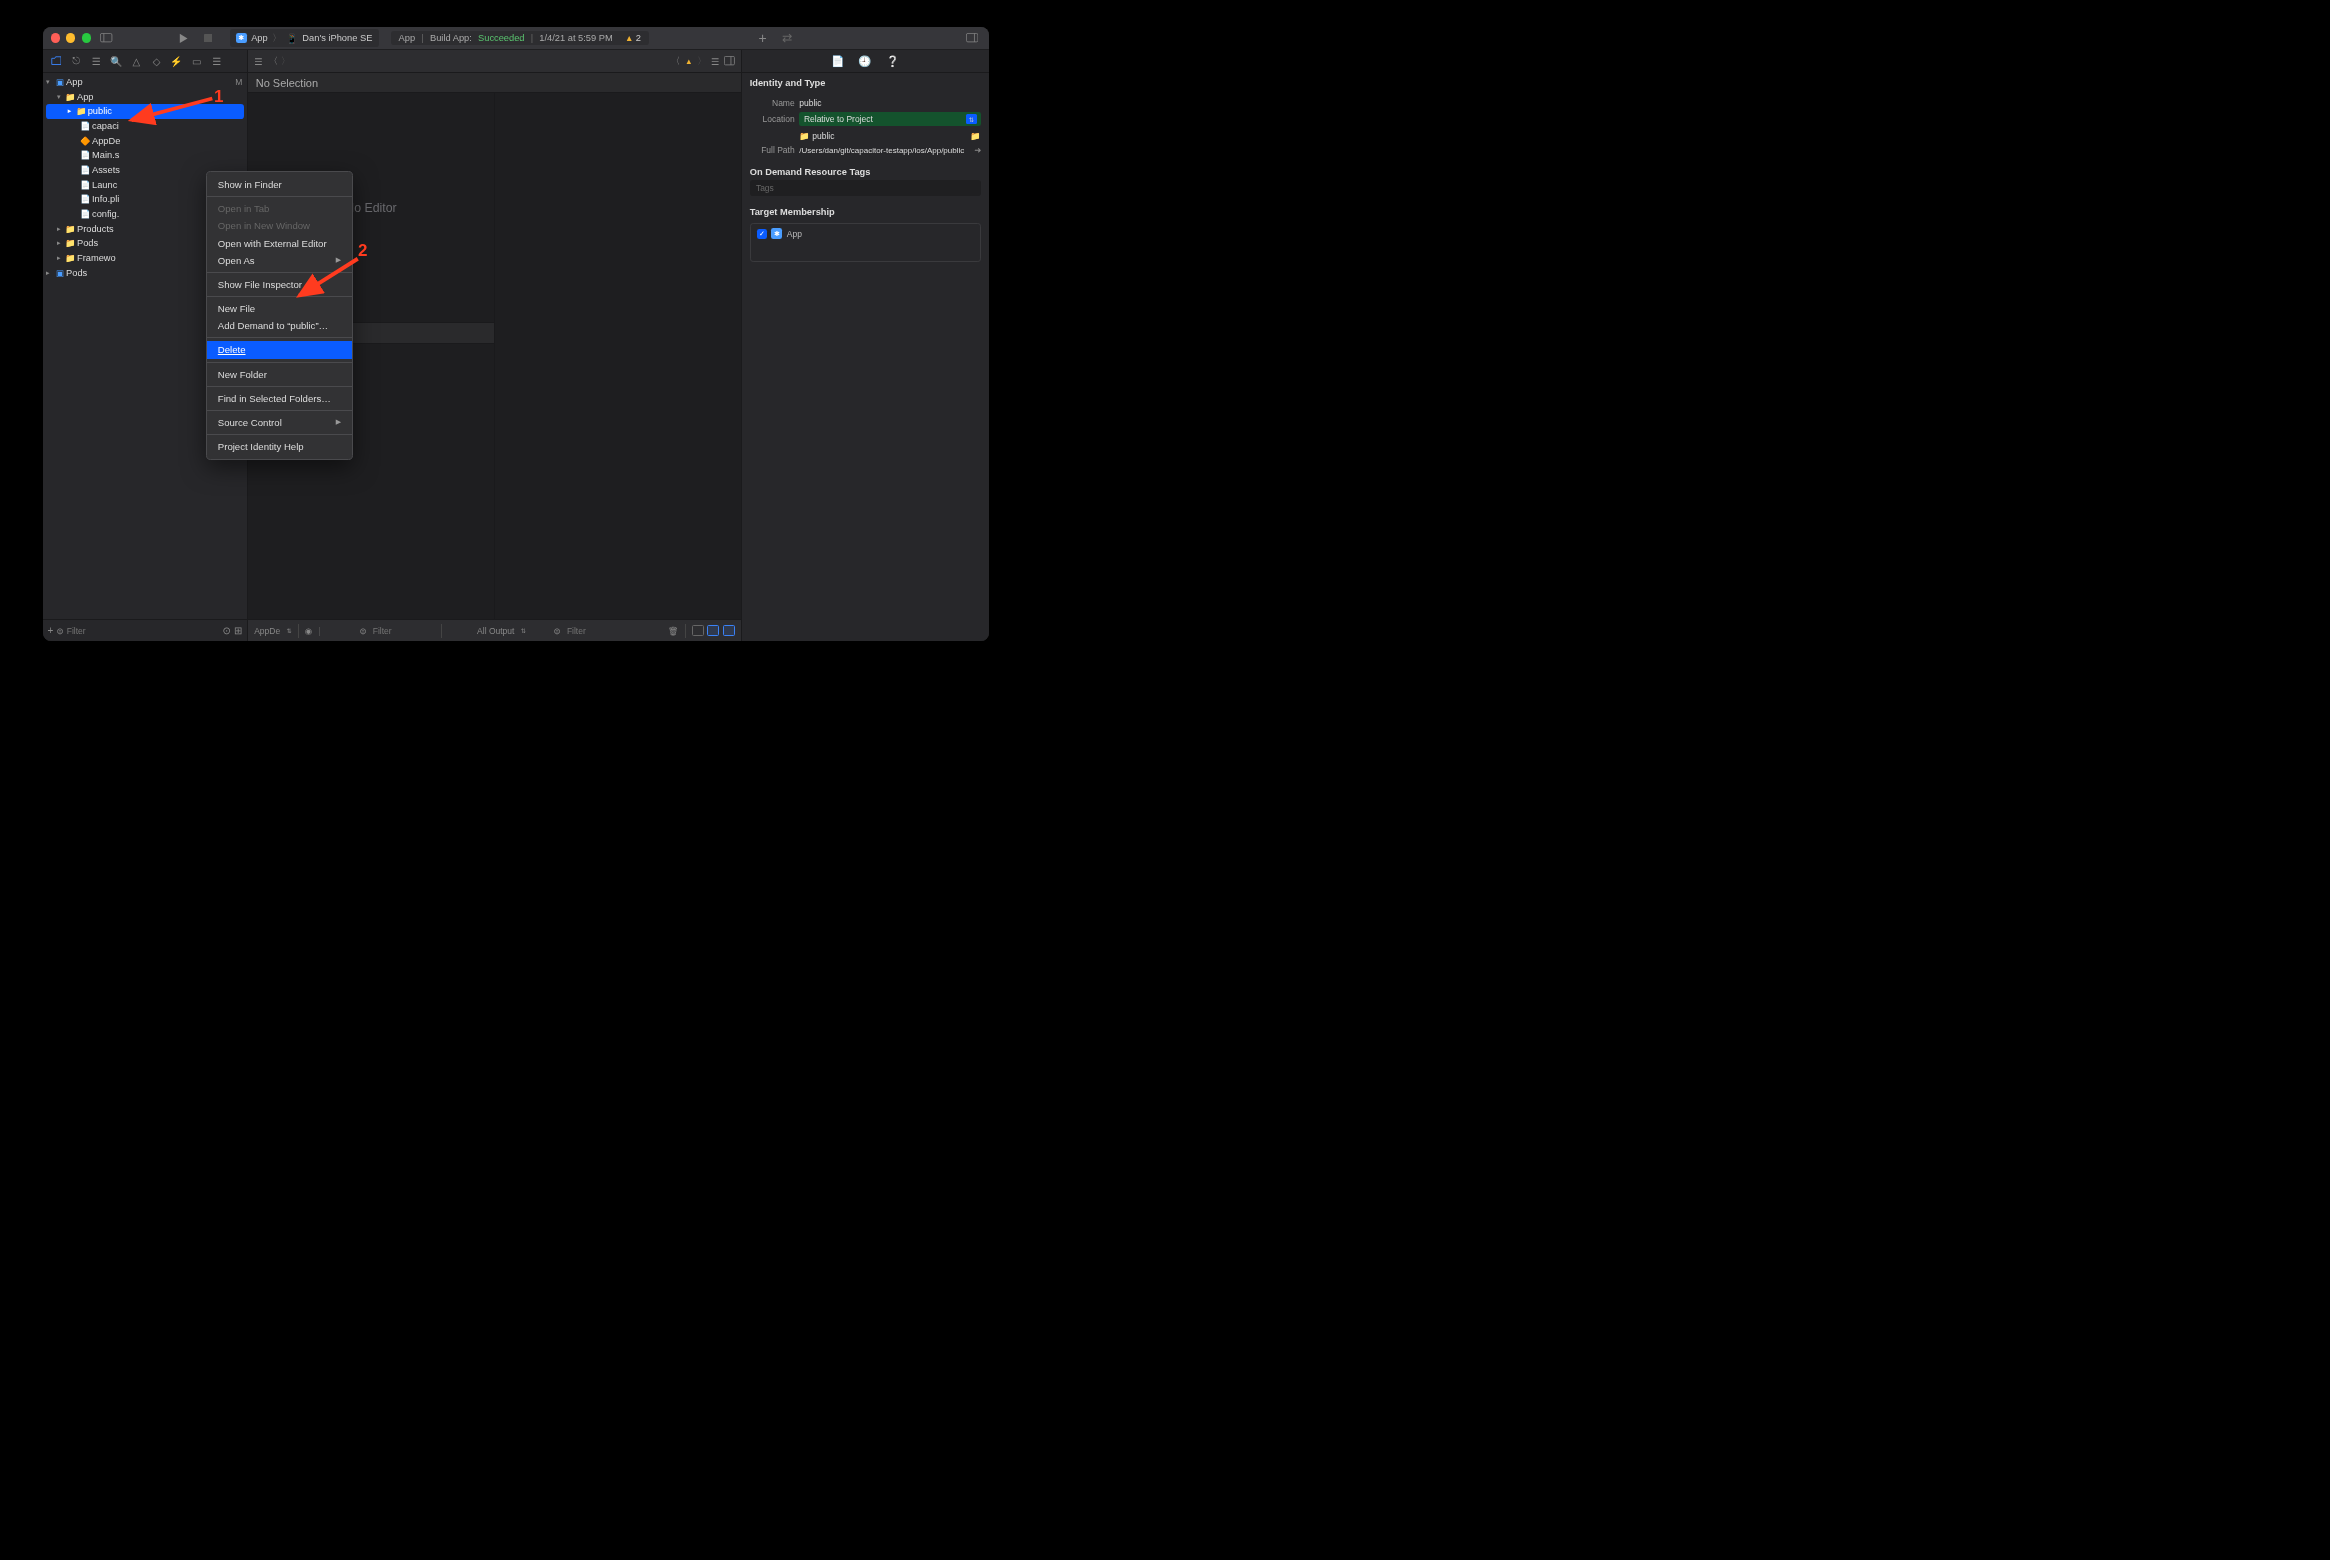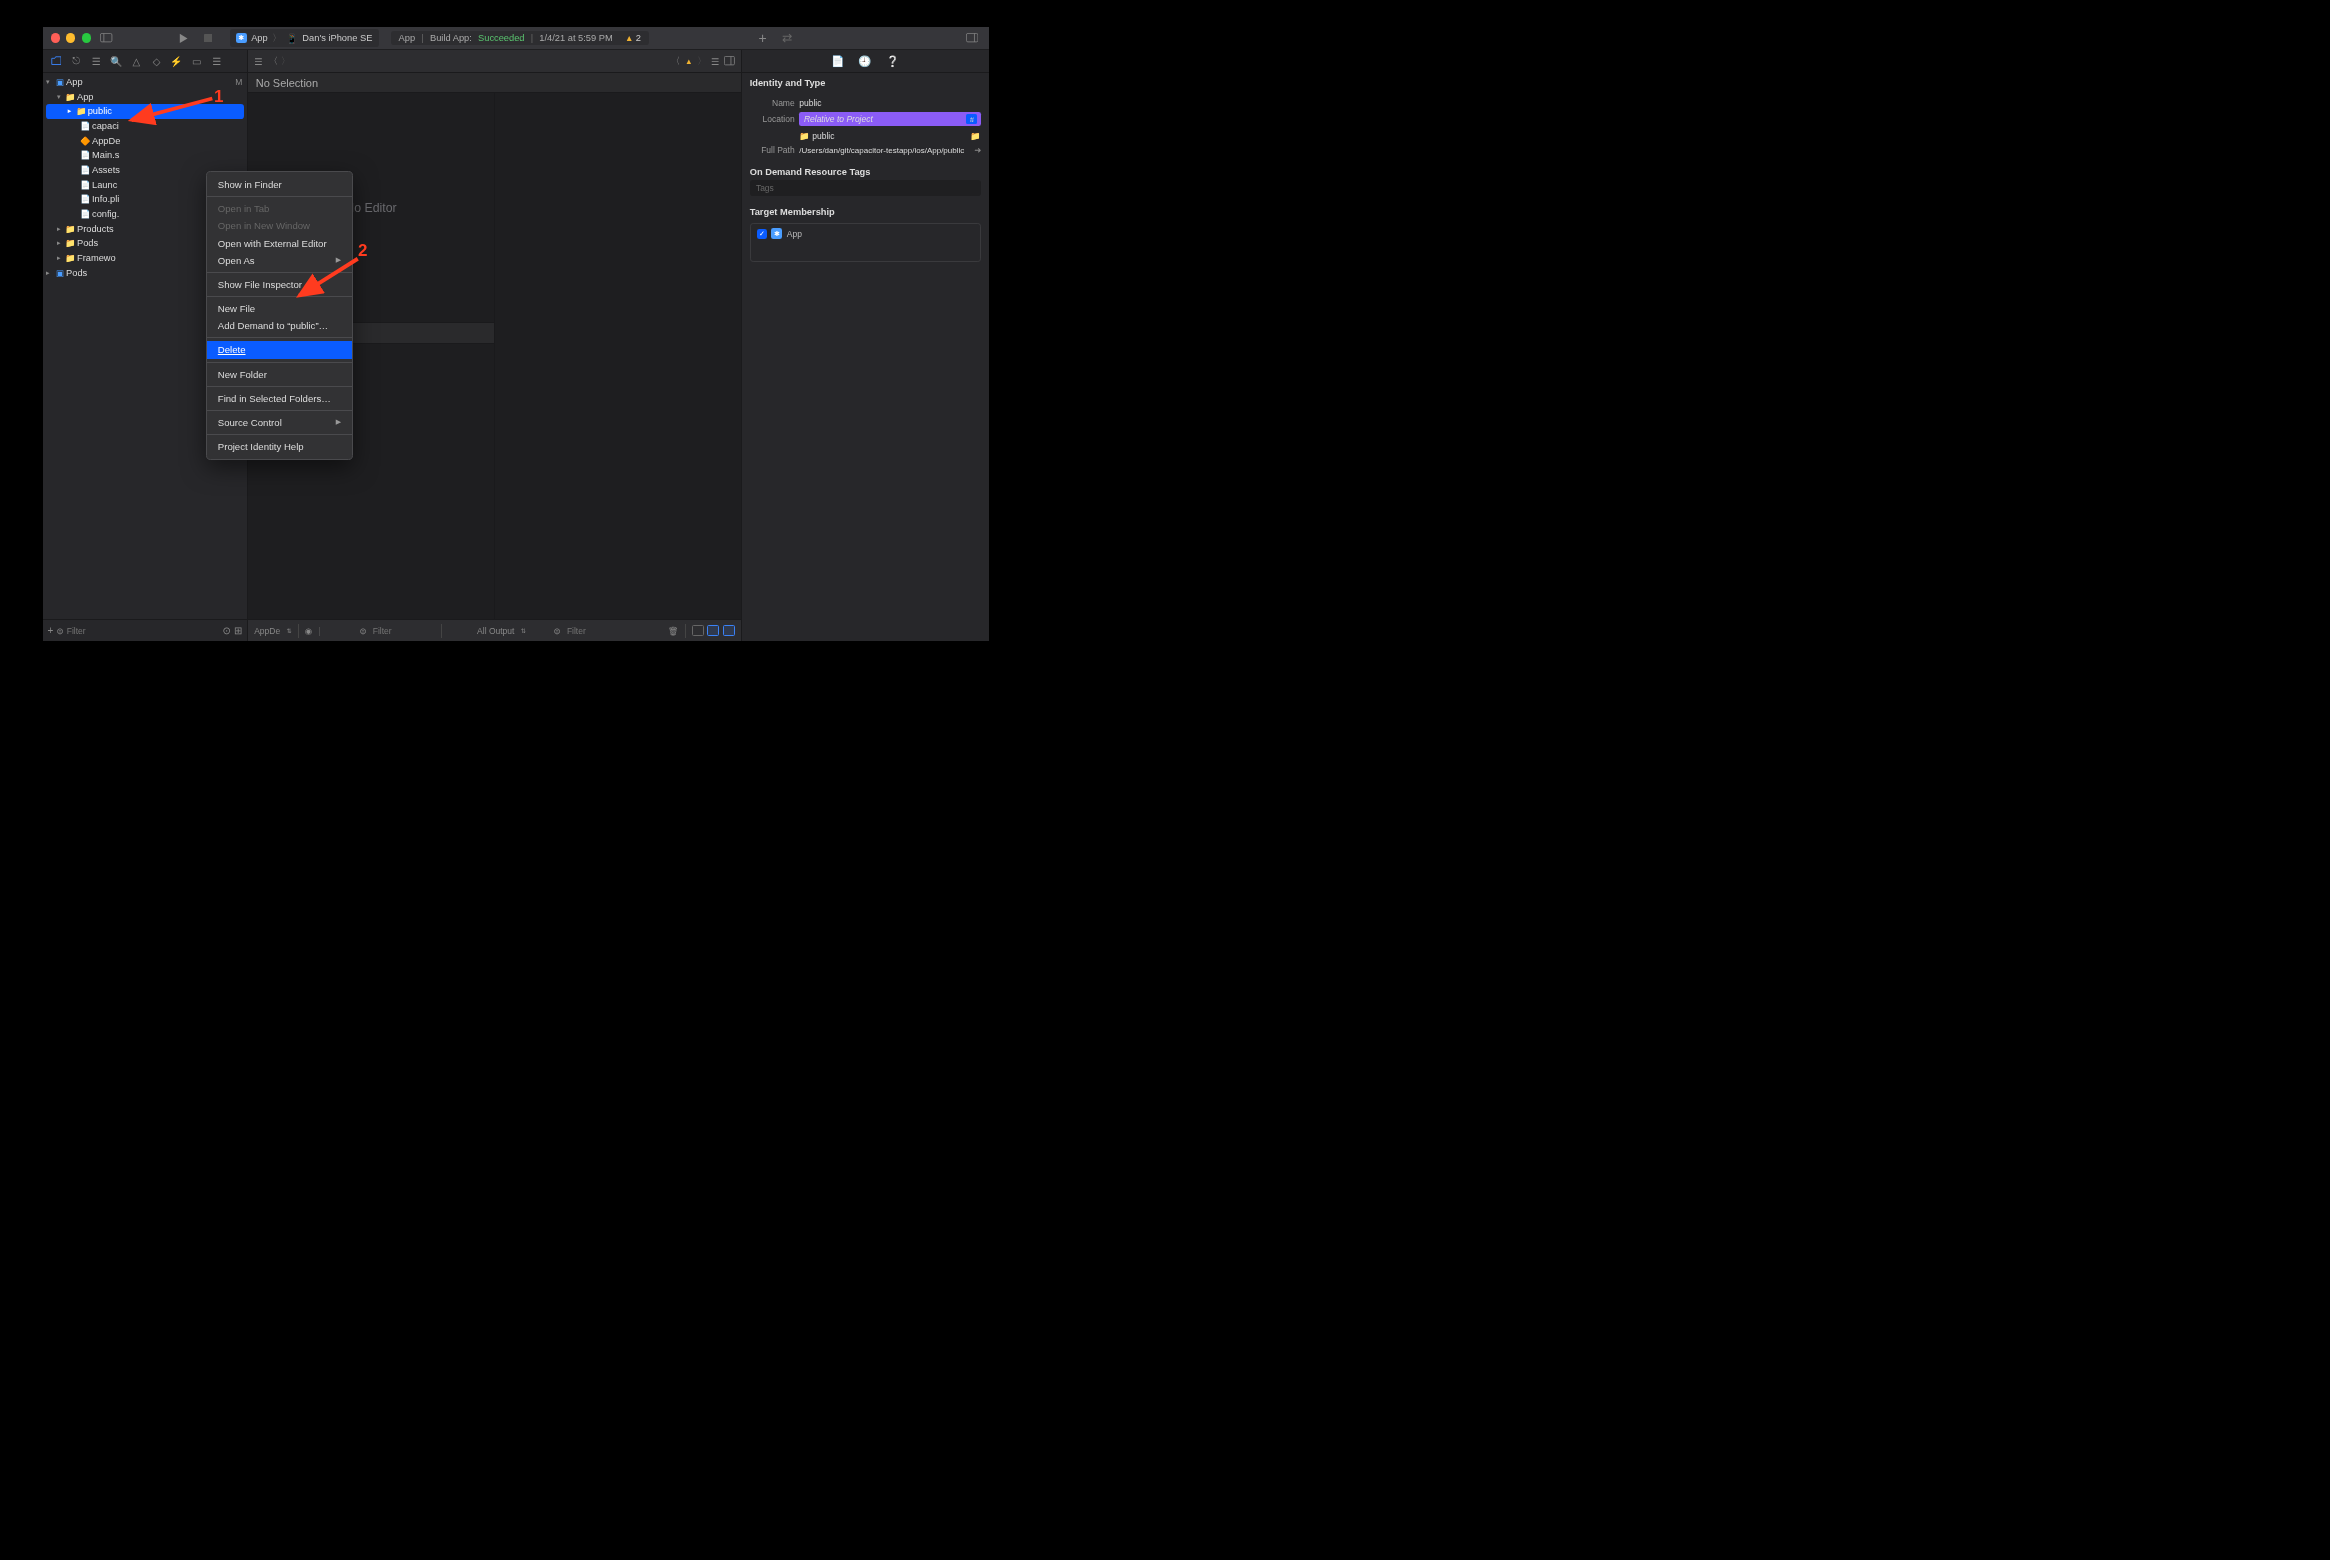--- a/index.html
+++ b/index.html
@@ -1,17 +1,17 @@
 <!DOCTYPE html>
 <html style="font-size:12.3px"><head>
 <meta charset="utf-8">
 <style>
 * { margin: 0; padding: 0; box-sizing: border-box; font-family: -apple-system, "SF Pro Text", "Helvetica Neue", sans-serif; }
 body { background: #000; width: 1032px; height: 691px; display: flex; align-items: flex-start; justify-content: flex-start; padding: 27px 43px; }
-.window { width: 946px; height: 614px; background: #2a2a2c; border-radius: 0; overflow: hidden; display: flex; flex-direction: column; box-shadow: 0 15.4px 46px rgba(0,0,0,.6); }
+.window { width: 946px; height: 614px; background: #2a2a2c; border-radius: 8px; overflow: hidden; display: flex; flex-direction: column; box-shadow: 0 15.4px 46px rgba(0,0,0,.6); }
 
 
 .titlebar { height: 23px; background: #36363a; display: flex; align-items: center; padding: 0 7.7px; gap: 6.2px; border-bottom: 0.8px solid #1e1e20; }
 .traffic { display: flex; gap: 6.2px; }
 .traffic span { width: 9.3px; height: 9.3px; border-radius: 50%; }
 .tl-close { background: #ff5f57; }
 .tl-min { background: #febc2e; }
 .tl-max { background: #28c840; }
 .tb-btn { width: 18.5px; height: 18.5px; display: flex; align-items: center; justify-content: center; color: #888; }
 .tb-spacer { width: 46px; }
@@ -73,21 +73,21 @@
 
 .insp { width: 248px; background: #27272a; border-left: 0.8px solid #1a1a1c; display: flex; flex-direction: column; font-size: 8.5px; color: #bbb; }
 .insp-tabs { height: 23px; display: flex; align-items: center; justify-content: center; gap: 14px; border-bottom: 0.8px solid #1a1a1c; }
 .insp-tabs span { color: #888; font-size: 10.8px; }
 .insp-tabs span.active { color: #3b82f6; }
 .insp-section { padding: 4.6px 7.7px; }
 .insp-header { color: #ddd; font-weight: 600; font-size: 9.3px; padding: 4.6px 7.7px 3.1px; }
 .insp-row { display: flex; align-items: center; padding: 2.3px 0; gap: 4.6px; }
 .insp-row .lab { width: 45px; text-align: right; color: #999; }
 .insp-row .val { flex: 1; color: #ddd; }
-.insp-select { flex: 1; background: #8b5cf6; border-radius: 2.3px; padding: 1.5px 4.6px; color: #ddd; display: flex; align-items: flex-start; justify-content: space-between; font-style: italic; }
+.insp-select { flex: 1; background: #14532d; border-radius: 2.3px; padding: 1.5px 4.6px; color: #ddd; display: flex; align-items: flex-start; justify-content: space-between; }
 .insp-select .arrows { color: #ccc; background: #0a5cff; border-radius: 1.5px; width: 10.8px; height: 10.8px; display: flex; align-items: center; justify-content: center; font-size: 6.2px; }
 .insp-path { font-size: 8px; color: #bbb; word-break: break-all; }
 .insp-tags-box { background: #1f1f21; border-radius: 3.1px; margin: 0 7.7px; padding: 3.1px 6.2px; color: #666; font-size: 8.5px; }
 .insp-target-box { border: 0.8px solid #3a3a3d; border-radius: 3.1px; margin: 3.1px 7.7px; padding: 4.6px 6.2px; min-height: 39px; }
 .insp-target-row { display: flex; align-items: center; gap: 4.6px; }
 .insp-chk { width: 10px; height: 10px; background: #0a5cff; border-radius: 2.3px; display: flex; align-items: center; justify-content: center; color: #fff; font-size: 7px; }
 
 
 .ctx { position: absolute; left: 163px; top: 144px; width: 147px; background: #323234; border: 0.8px solid #4a4a4d; border-radius: 4.6px; padding: 3.9px 0; box-shadow: 0 7.7px 23px rgba(0,0,0,.5); font-size: 9.6px; color: #ddd; z-index: 100; }
 .ctx-item { padding: 3.1px 10.8px; display: flex; align-items: center; justify-content: space-between; }

